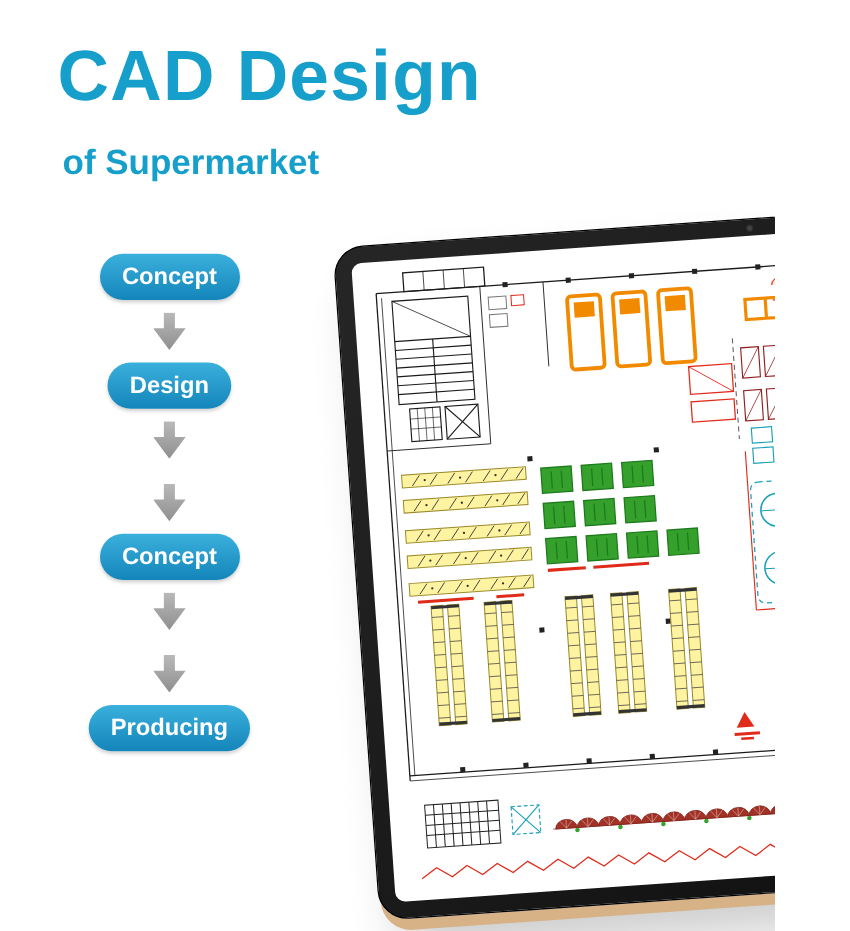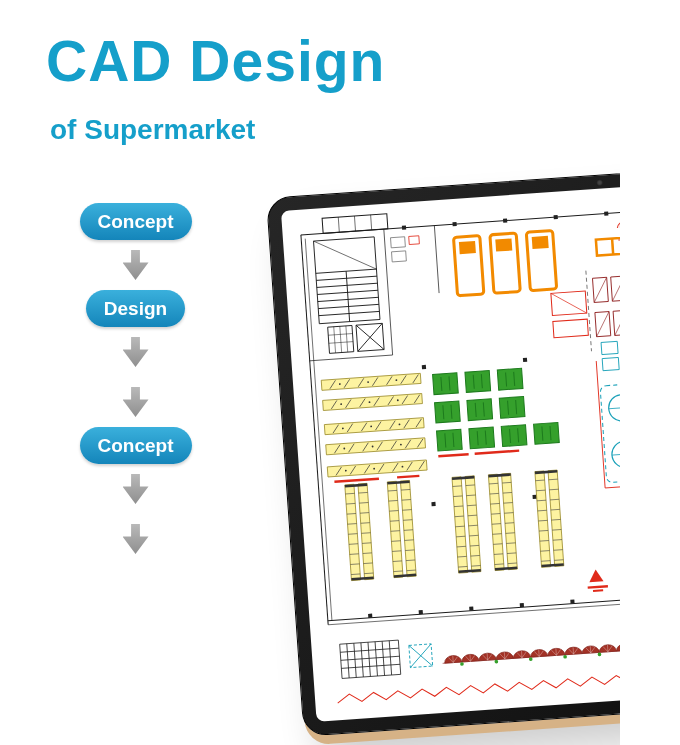--- a/index.html
+++ b/index.html
@@ -41,20 +41,21 @@
 
   <div class="steps">
     <div class="pill">Concept</div>
     <div class="arrow"></div>
     <div class="pill">Design</div>
     <div class="arrow"></div>
     <div class="arrow"></div>
     <div class="pill">Concept</div>
     <div class="arrow"></div>
     <div class="arrow"></div>
+    <div class="pill">Producing</div>
   </div>
 
   <div class="tablet">
     <span class="camera"></span>
     <div class="screen">
 
       <svg viewBox="0 0 442 507" preserveAspectRatio="none">
         <defs>
           <g id="gate">
             <rect width="26" height="58" rx="3" fill="none" stroke="var(--plan-orange,#f28a00)" stroke-width="3"></rect>

